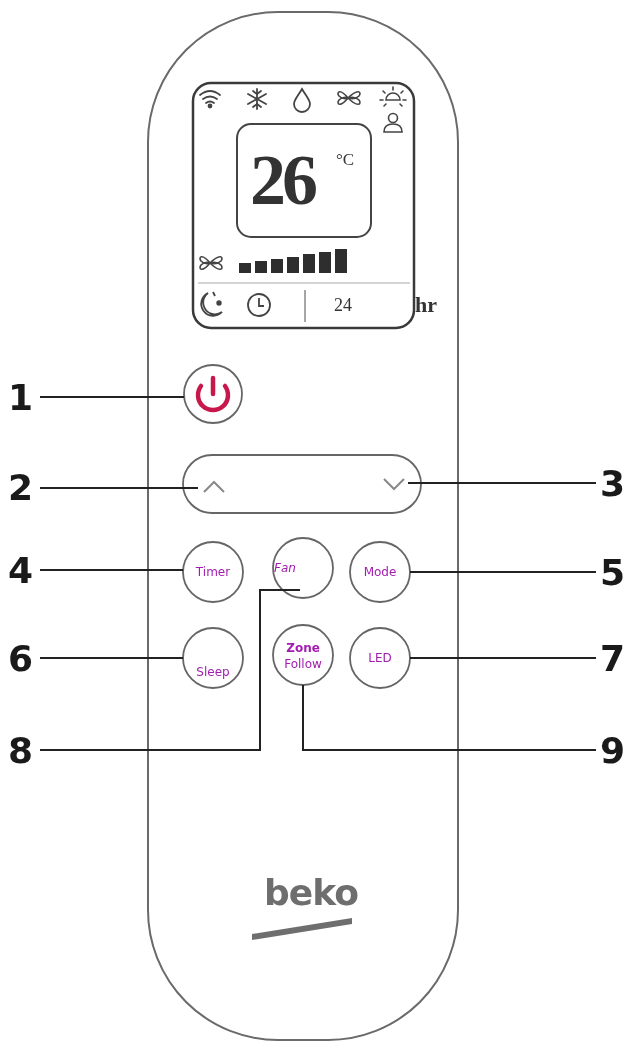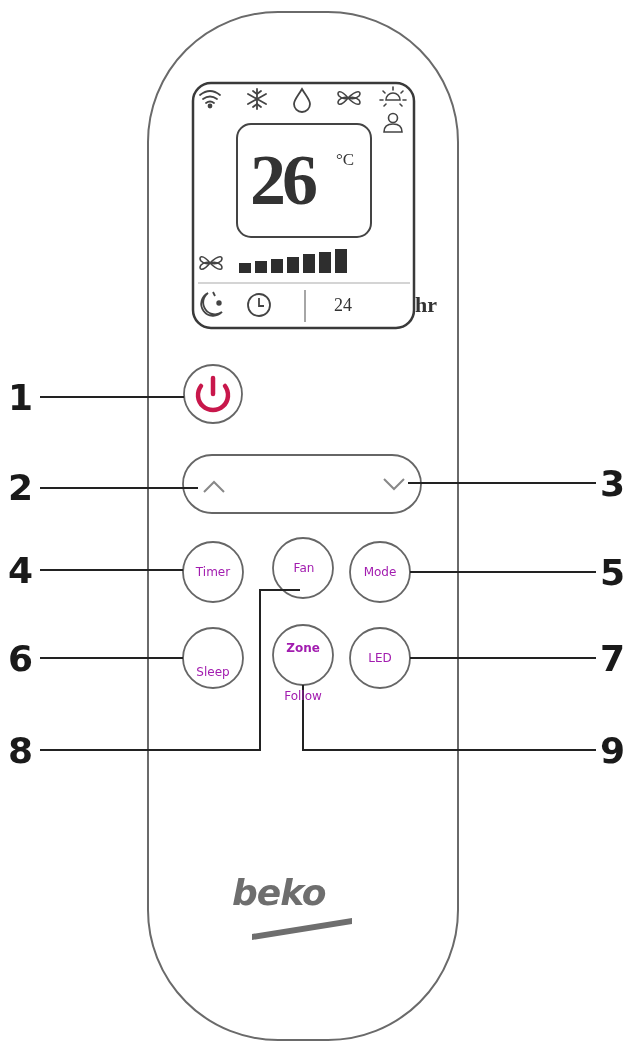--- a/index.html
+++ b/index.html
@@ -134,28 +134,28 @@
     <polyline points="303,685 303,750 596,750"></polyline>
   </g>
 </svg>
 
 <div class="lcd-text" style="left:250px; top:140px; font-size:72px; font-weight:bold; letter-spacing:-4px; line-height:80px;">26</div>
 <div class="lcd-text" style="left:336px; top:150px; font-size:17px; line-height:20px;">°C</div>
 <div class="lcd-text" style="left:334px; top:293px; font-size:18px; line-height:24px;">24</div>
 <div class="lcd-text" style="left:370px; top:293px; font-size:22px; font-weight:bold; line-height:24px;margin-left:45px;">hr</div>
 
 <div class="btn-label" style="left:213px; top:572px;">Timer</div>
-<div class="btn-label" style="left:304px; top:568px;">Fan</div>
+<div class="btn-label" style="left:285px; top:568px;font-style:italic;">Fan</div>
 <div class="btn-label" style="left:380px; top:572px;">Mode</div>
 <div class="btn-label" style="left:213px; top:672px;">Sleep</div>
 <div class="btn-label" style="left:303px; top:648px;font-weight:bold;">Zone</div>
-<div class="btn-label" style="left:303px; top:696px;">Follow</div>
+<div class="btn-label" style="left:303px; top:664px;">Follow</div>
 <div class="btn-label" style="left:380px; top:658px;">LED</div>
 
-<div class="brand" style="left:232px; top:872px;font-style:italic;">beko</div>
+<div class="brand" style="left:264px; top:872px;">beko</div>
 
 <div class="callout-num" style="left:8px; top:380px;">1</div>
 <div class="callout-num" style="left:8px; top:470px;">2</div>
 <div class="callout-num" style="left:600px; top:466px;">3</div>
 <div class="callout-num" style="left:8px; top:553px;">4</div>
 <div class="callout-num" style="left:600px; top:555px;">5</div>
 <div class="callout-num" style="left:8px; top:641px;">6</div>
 <div class="callout-num" style="left:600px; top:641px;">7</div>
 <div class="callout-num" style="left:8px; top:733px;">8</div>
 <div class="callout-num" style="left:600px; top:733px;">9</div>

